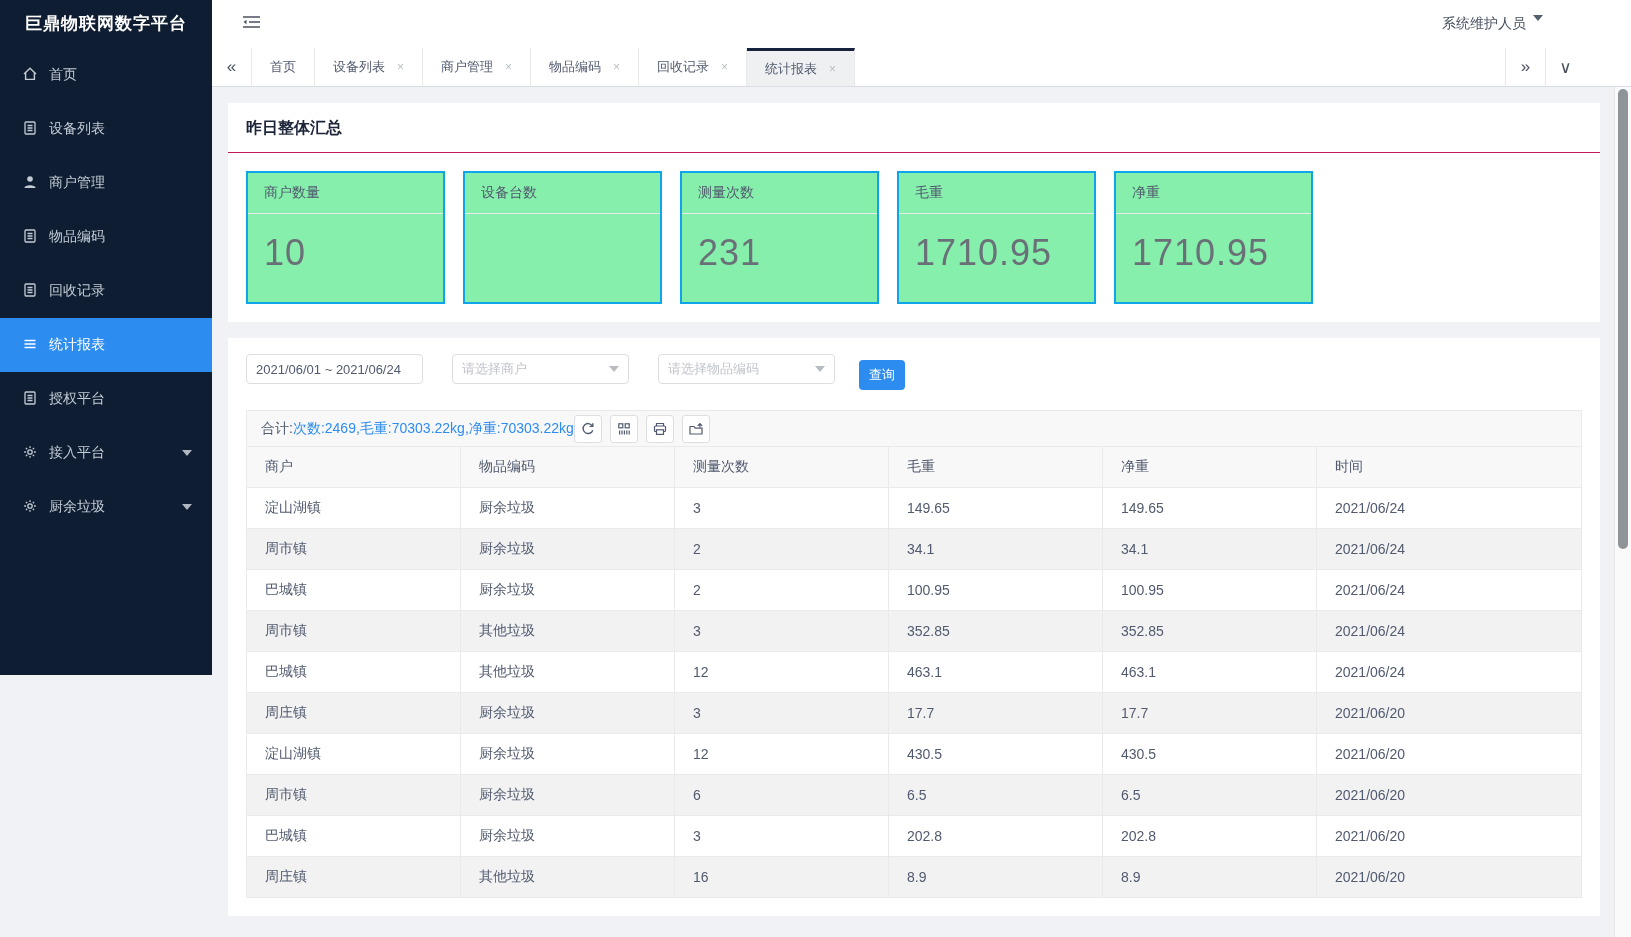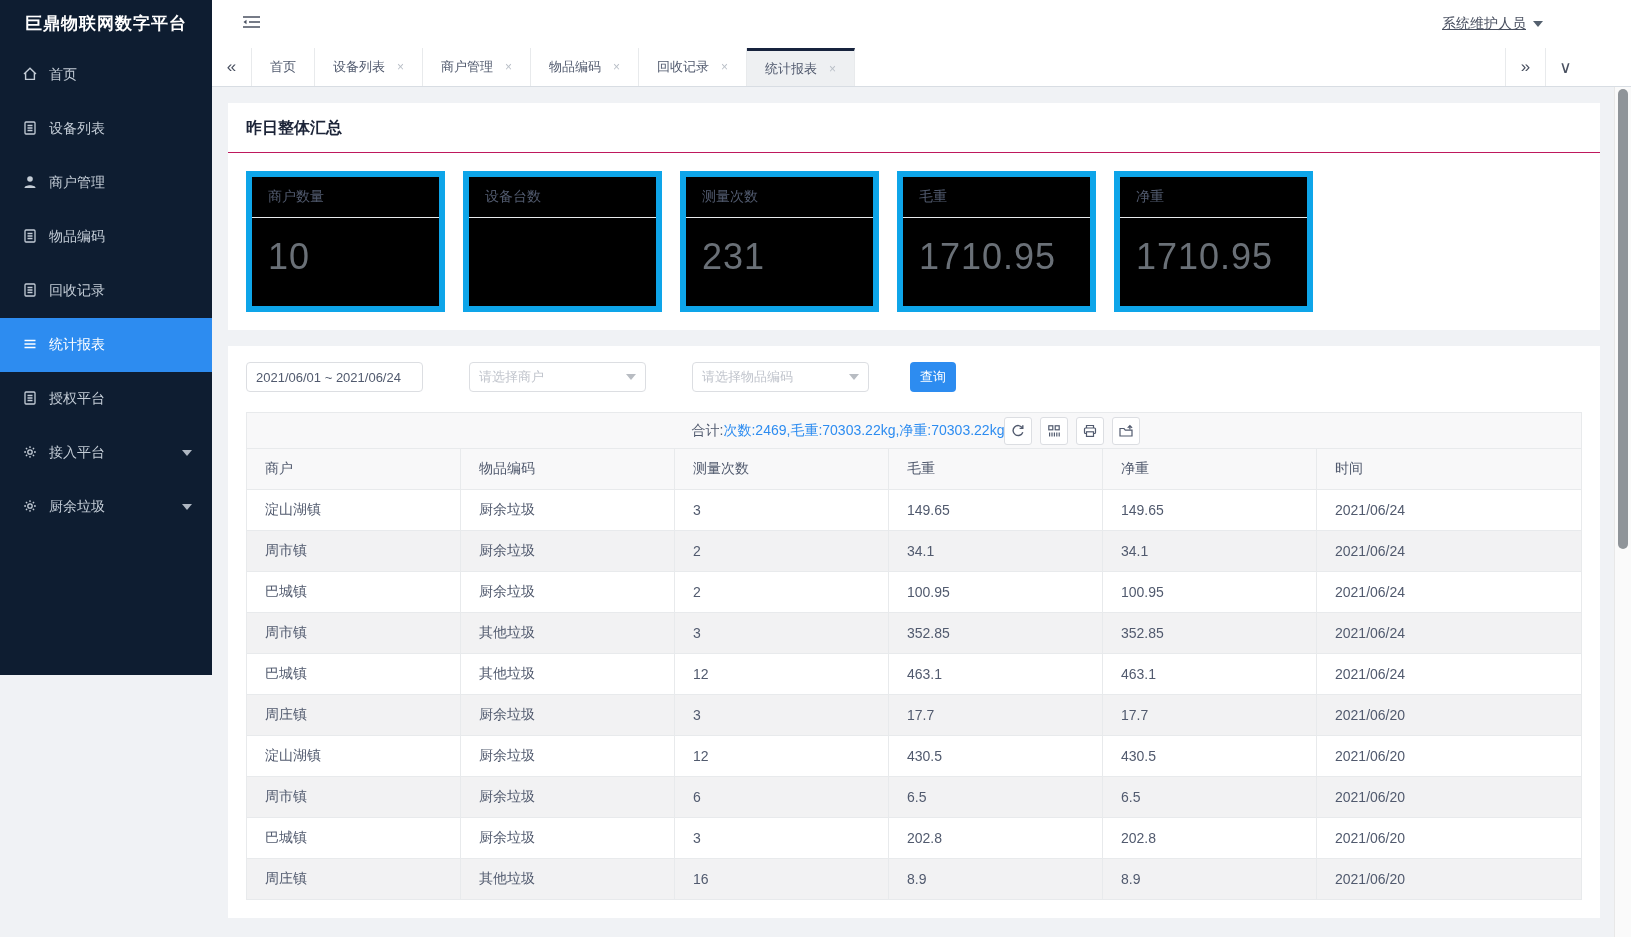--- a/index.html
+++ b/index.html
@@ -17,22 +17,22 @@
   .side-item svg { flex:0 0 auto; }
   .side-item.active { background:#2d8cf0; color:#ffffff; }
   .side-caret { margin-left:auto; margin-right:20px; width:0; height:0;
     border-left:5px solid transparent; border-right:5px solid transparent;
     border-top:6px solid #aeb7c2; }
 
   
   .main { position:absolute; left:212px; top:0; width:1419px; height:937px; }
   .topbar { height:48px; background:#fff; display:flex; align-items:center;
     justify-content:space-between; padding:0 88px 0 30px; }
-  .user-box { display:flex; align-items:center; gap:7px; font-size:14px;
-    color:#495060; cursor:pointer;text-decoration:underline; }
+  .user-box { display:flex; gap:7px; font-size:14px;
+    color:#495060; cursor:pointer; }
   .caret-dark { width:0; height:0; border-left:5px solid transparent;
     border-right:5px solid transparent; border-top:6px solid #54606e; }
 
   
   .tabbar { height:39px; background:#fff; border-bottom:1px solid #d8dde3;
     display:flex; align-items:stretch; }
   .tab-nav { width:40px; display:flex; align-items:center; justify-content:center;
     font-size:17px; color:#495060; cursor:pointer; }
   .tab-nav.left { border-right:1px solid #e8eaec; }
   .tab-nav.bl { border-left:1px solid #e8eaec; }
@@ -43,44 +43,44 @@
   .tab.active { background:#eef0f2; border-top:3px solid #17233d; }
   .tabnav-right { display:flex; align-items:stretch; margin-right:46px; }
 
   
   .content { height:850px; background:#f0f2f5; padding:16px 31px 0 16px; }
   .panel { background:#fff; }
   .panel-head { padding:15px 18px 13px; font-size:16px; font-weight:600;
     color:#1c2438; border-bottom:1px solid #be185d; }
 
   .cards { display:flex; gap:18px; padding:18px; }
-  .card { width:199px; border:6px solid #0ea5e9; background:#000000; }
+  .card { width:199px; border:2px solid #0ea5e9; background:#86efac; }
   .card-head { padding:11px 16px; font-size:14px; color:#515a6e;
     border-bottom:1px solid #e8eaec; }
   .card-value { padding:18px 16px 28px; font-size:36px; font-weight:300;
     color:#6a7077; letter-spacing:1px; }
 
   .panel2 { margin-top:16px; padding-bottom:18px; }
-  .filters { display:flex; align-items:flex-start; gap:46px; padding:16px 18px 2px; }
+  .filters { display:flex; align-items:flex-start; gap:29px; padding:16px 18px 2px; }
   .text-input { width:177px; height:30px; border:1px solid #dcdee2; border-radius:4px;
     padding:0 9px; font-size:13px; color:#515a6e; background:#fff; outline:none;
     font-family:inherit; }
   .select { width:177px; height:30px; border:1px solid #dcdee2; border-radius:4px;
     padding:0 9px; display:flex; align-items:center; justify-content:space-between;
     font-size:13px; color:#c0c4cc; background:#fff; cursor:pointer; }
   .tri-down { width:0; height:0; border-left:5px solid transparent;
     border-right:5px solid transparent; border-top:6px solid #b8bcc2; }
   .btn-primary { width:46px; height:30px; background:#2d8cf0; border:none;
     border-radius:4px; color:#fff; font-size:13px; cursor:pointer;
-    font-family:inherit; margin-left:-5px; }
+    font-family:inherit; margin-left:-5px;margin-top:6px; }
 
   .table-wrap { margin:18px 18px 0; }
   .summary-bar { height:36px; background:#f8f8f9; border:1px solid #e8eaec;
     border-bottom:none; display:flex; align-items:center;
-    justify-content:center; padding:0 10px 0 14px; }
+    justify-content:flex-start; padding:0 10px 0 14px; }
   .summary-text { font-size:14px; color:#515a6e; }
   .summary-text .blue { color:#2d8cf0; }
   .toolbar { display:flex; gap:8px; }
   .icon-btn { width:28px; height:28px; border:1px solid #dcdee2; background:#fff;
     border-radius:3px; display:flex; align-items:center; justify-content:center;
     color:#515a6e; cursor:pointer; }
 
   table { width:100%; border-collapse:collapse; font-size:14px; color:#515a6e;
     table-layout:fixed; }
   th, td { border:1px solid #e8eaec; padding:11px 18px; text-align:left;

